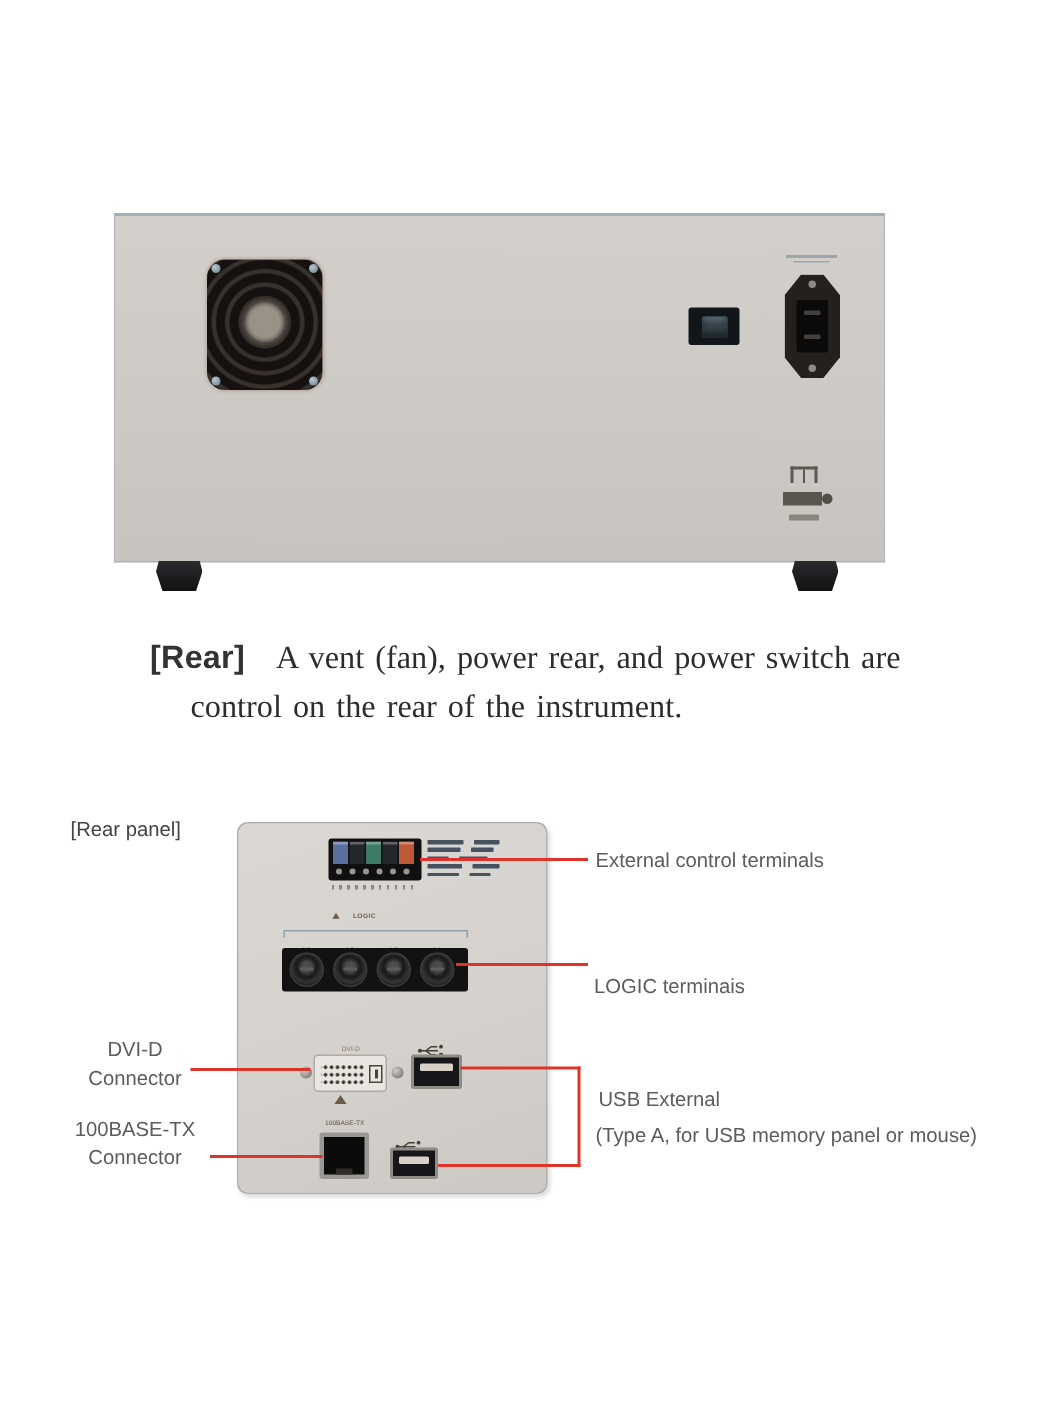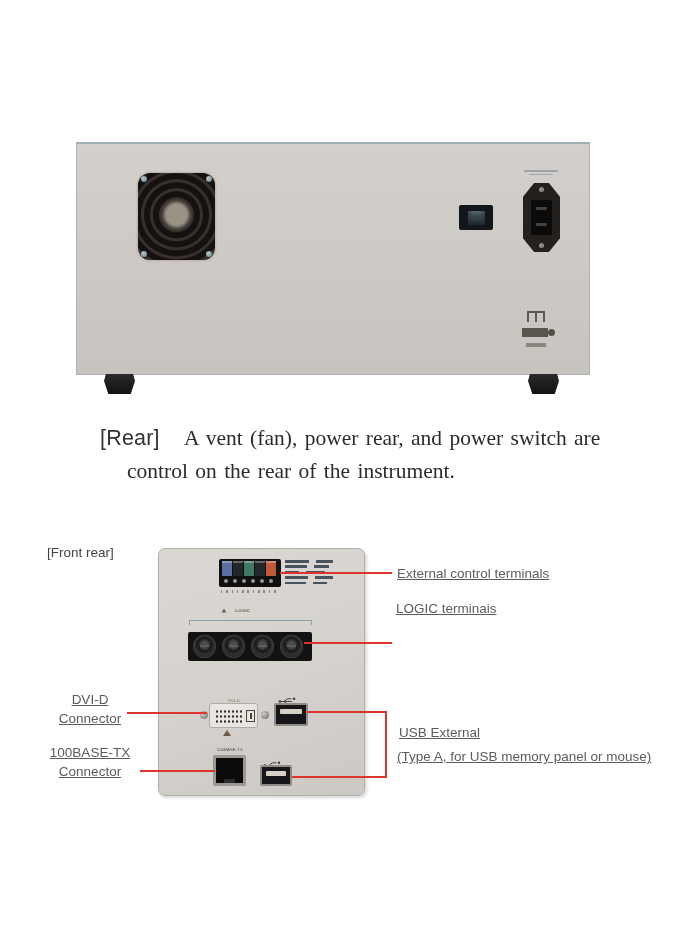--- a/index.html
+++ b/index.html
@@ -49,21 +49,21 @@
     background:linear-gradient(90deg, transparent 0 44%, #4a453f 44% 56%, transparent 56%); }
   .cert-r2 { left:8px; top:20px; width:26px; height:9px; background:#47423c; }
   .cert-dot { left:34px; top:21px; width:7px; height:7px; border-radius:50%; background:#3e3a34; }
   .cert-r3 { left:12px; top:35px; width:20px; height:4px; background:#6e6862; opacity:.8; }
   .foot {
     top:374px; width:31px; height:20px; background:linear-gradient(180deg,#2a2a2c,#121214);
     clip-path:polygon(6% 0,94% 0,100% 35%,86% 100%,14% 100%,0 35%);
   }
 
   
-  .cap-tag  { font-size:21.5px; color:#333336; letter-spacing:.2px; }
+  .cap-tag  { font-size:21.5px; color:#333336; letter-spacing:.2px;font-weight:bold; }
   .cap-body { font-family:"Liberation Serif", serif; font-size:21.5px; color:#2c2c2e; word-spacing:2px; white-space:nowrap; }
 
   
   .front-tag { font-size:13.5px; color:#434345; }
   .front-photo {
     left:158px; top:548px; width:207px; height:248px; border-radius:7px;
     background:linear-gradient(160deg,#dbd8d4 0%,#d5d2ce 55%,#ccc9c5 100%);
     border:1px solid #b1ada8; box-shadow:1.5px 2px 3px rgba(0,0,0,.15);
   }
   .term-block { left:60px; top:10px; width:62px; height:28px; background:#101010; border-radius:2px; }
@@ -105,21 +105,21 @@
   .usb-bar { left:4px; top:4px; right:4px; height:5px; background:#d6d0c6; border-radius:1px; }
   .warn-tri { width:0; height:0; border-left:4px solid transparent; border-right:4px solid transparent;
     border-bottom:6px solid #6b5949; }
   .lan-label { text-align:center; }
   .lan-label .micro { color:#5a4f46; }
   .rj45 { left:54px; top:206px; width:33px; height:31px; border:3px solid #9b9792; background:#0b0b0b; border-radius:2px; }
   .rj45::after { content:""; position:absolute; left:8px; bottom:0; width:11px; height:4px; background:#2e2b28; }
 
   
   .red-line { background:#dd352b; }
-  .callout { font-size:13.5px; color:#5b5c5e; white-space:nowrap;text-decoration:underline; }
+  .callout { font-size:13.5px; color:#5b5c5e; white-space:nowrap; }
   .callout-2line { text-align:center; line-height:19px; }
 </style>
 </head>
 <body>
 
 <div class="abs rear-photo">
   <div class="abs fan">
     <div class="abs fan-screw" style="left:3px;top:3px"></div>
     <div class="abs fan-screw" style="right:3px;top:3px"></div>
     <div class="abs fan-screw" style="left:3px;bottom:3px"></div>
@@ -151,21 +151,21 @@
     <div class="abs cert-r3"></div>
   </div>
 </div>
 <div class="abs foot" style="left:104px"></div>
 <div class="abs foot" style="left:528px"></div>
 
 <div class="abs cap-tag" style="left:100px;top:426px">[Rear]</div>
 <div class="abs cap-body" style="left:184px;top:426px">A vent (fan), power rear, and power switch are</div>
 <div class="abs cap-body" style="left:127px;top:459px">control on the rear of the instrument.</div>
 
-<div class="abs front-tag" style="left:47px;top:545px">[Front rear]</div>
+<div class="abs front-tag" style="left:47px;top:545px">[Rear panel]</div>
 
 <div class="abs front-photo">
 
   <div class="abs term-block">
     <div class="abs term-seg" style="left:3px;background:#5a6f9e"></div>
     <div class="abs term-seg" style="left:14px;background:#23262b"></div>
     <div class="abs term-seg" style="left:25px;background:#3e7a64"></div>
     <div class="abs term-seg" style="left:36px;background:#23262b"></div>
     <div class="abs term-seg" style="left:47px;background:#bf5a38"></div>
     <div class="abs term-screw" style="left:5px"></div>
@@ -259,21 +259,21 @@
 
 <div class="abs red-line" style="left:280px;top:572px;width:112px;height:2px"></div>
 <div class="abs red-line" style="left:304px;top:642px;width:88px;height:2px"></div>
 <div class="abs red-line" style="left:127px;top:712px;width:80px;height:2px"></div>
 <div class="abs red-line" style="left:140px;top:770px;width:75px;height:2px"></div>
 <div class="abs red-line" style="left:307px;top:711px;width:80px;height:2px"></div>
 <div class="abs red-line" style="left:292px;top:776px;width:95px;height:2px"></div>
 <div class="abs red-line" style="left:385px;top:711px;width:2px;height:67px"></div>
 
 <div class="abs callout" style="left:397px;top:566px">External control terminals</div>
-<div class="abs callout" style="left:396px;top:601px">LOGIC terminais</div>
+<div class="abs callout" style="left:396px;top:650px">LOGIC terminais</div>
 
 <div class="abs callout callout-2line" style="left:38px;top:690px;width:104px">
   <span>DVI-D</span><br>
   <span>Connector</span>
 </div>
 <div class="abs callout callout-2line" style="left:34px;top:743px;width:112px">
   <span>100BASE-TX</span><br>
   <span>Connector</span>
 </div>
 

